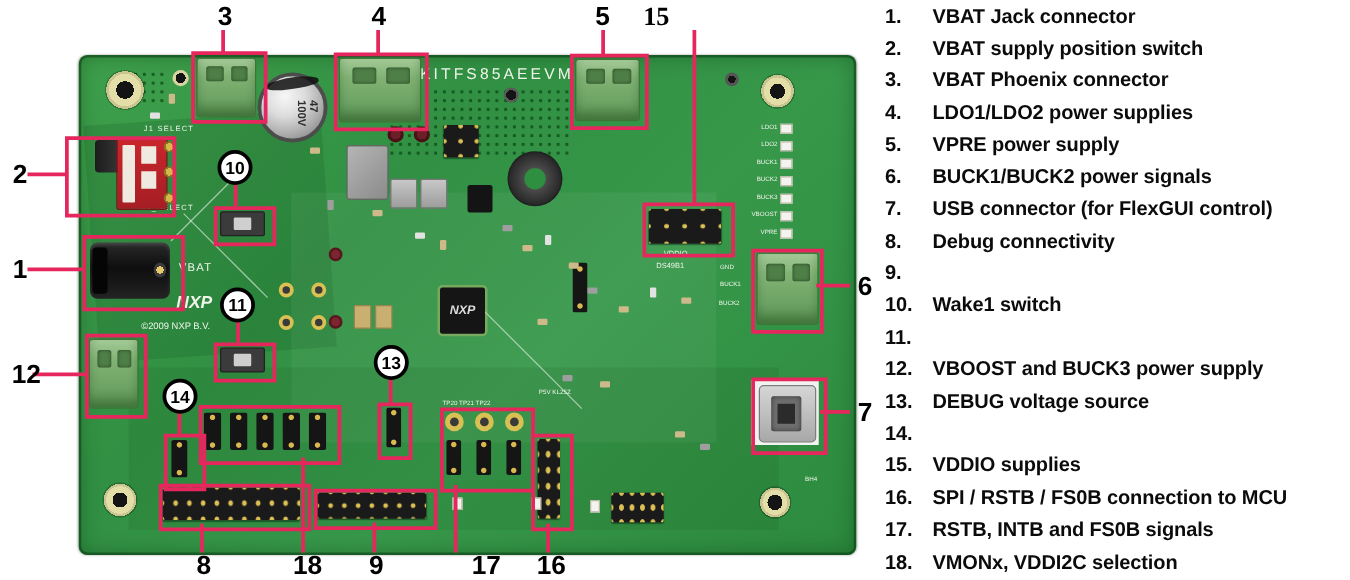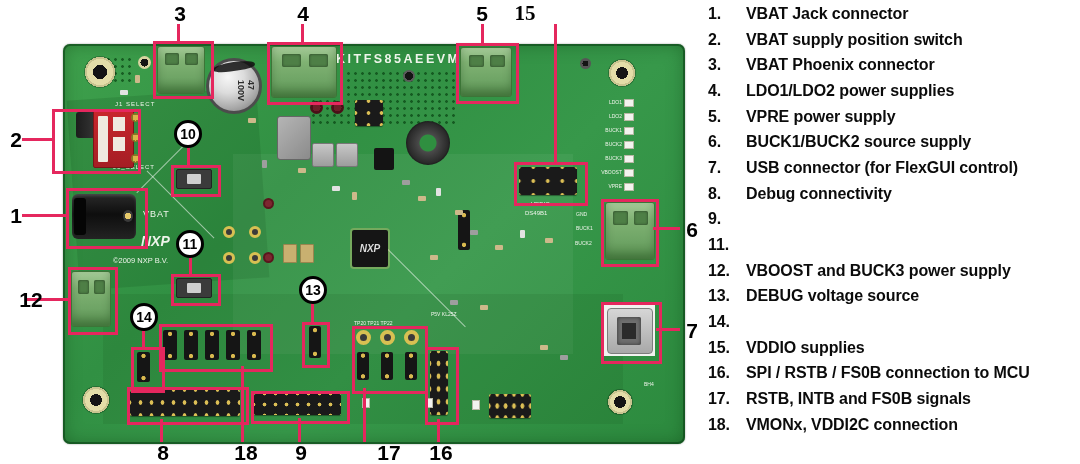--- a/index.html
+++ b/index.html
@@ -71,21 +71,21 @@
     <div class="silkline" style="left:630px;top:300px;width:30px;height:30px;border:1px solid rgba(255,255,255,.5);background:none;transform:rotate(8deg);"></div>
 
     <div class="mhole" style="left:21px;top:12px;width:32px;height:32px;background:radial-gradient(circle,#141414 0 7px,#e3dda8 7px 13px,#c9c490 13px 15px,rgba(0,0,0,.25) 15px 16px);"></div>
     <div class="mhole" style="left:545px;top:15px;width:28px;height:28px;background:radial-gradient(circle,#141414 0 6px,#e3dda8 6px 11px,#c9c490 11px 13px,rgba(0,0,0,.25) 13px 14px);"></div>
     <div class="mhole" style="left:19px;top:342px;width:28px;height:28px;background:radial-gradient(circle,#141414 0 6px,#e3dda8 6px 11px,#c9c490 11px 13px,rgba(0,0,0,.25) 13px 14px);"></div>
     <div class="mhole" style="left:544px;top:345px;width:26px;height:26px;background:radial-gradient(circle,#141414 0 6px,#e3dda8 6px 10px,#c9c490 10px 12px,rgba(0,0,0,.25) 12px 13px);"></div>
     <div class="mhole" style="left:75px;top:12px;width:13px;height:13px;background:radial-gradient(circle,#141414 0 4px,#d8d3a0 4px 6px);"></div>
     <div class="mhole" style="left:340px;top:26px;width:12px;height:12px;background:radial-gradient(circle,#141414 0 4px,#5a5a5a 4px 6px);"></div>
     <div class="mhole" style="left:517px;top:14px;width:11px;height:11px;background:radial-gradient(circle,#141414 0 3px,#555 3px 5px);"></div>
 
-    <div class="silk" style="left:273px;top:9px;font-size:12.5px;font-weight:bold;letter-spacing:2.5px;text-align:right;">KITFS85AEEVM</div>
+    <div class="silk" style="left:273px;top:9px;font-size:12.5px;font-weight:normal;letter-spacing:2.5px;text-align:right;">KITFS85AEEVM</div>
     <div class="silk" style="left:52px;top:57px;font-size:6px;letter-spacing:1px;">J1 SELECT</div>
     <div class="silk" style="left:50px;top:120px;font-size:6px;letter-spacing:1px;">J9_SELECT</div>
     <div class="silk" style="left:80px;top:166px;font-size:9px;letter-spacing:1px;">VBAT</div>
     <div class="silk" style="left:78px;top:190px;font-size:14px;font-weight:bold;font-style:italic;">NXP</div>
     <div class="silk" style="left:50px;top:213px;font-size:7.5px;">©2009 NXP B.V.</div>
     <div class="silk" style="left:468px;top:157px;font-size:6px;">VDDIO</div>
     <div class="silk" style="left:462px;top:166px;font-size:6px;">DS49B1</div>
     <div class="silk" style="left:513px;top:168px;font-size:5px;">GND</div>
     <div class="silk" style="left:513px;top:182px;font-size:5px;">BUCK1</div>
     <div class="silk" style="left:512px;top:197px;font-size:5px;">BUCK2</div>
@@ -248,21 +248,21 @@
   <div class="cbox" style="left:514px;top:162px;width:68px;height:38px;"></div>
 
   <div class="cnum" style="left:4px;top:129px;width:24px;">2</div>
   <div class="hline" style="left:22px;top:138px;width:30px;"></div>
   <div class="cbox" style="left:52px;top:109px;width:83px;height:59px;"></div>
 
   <div class="cnum" style="left:4px;top:205px;width:24px;">1</div>
   <div class="hline" style="left:22px;top:214px;width:44px;"></div>
   <div class="cbox" style="left:66px;top:188px;width:76px;height:55px;"></div>
 
-  <div class="cnum" style="left:16px;top:289px;width:30px;">12</div>
+  <div class="cnum" style="left:6px;top:289px;width:30px;">12</div>
   <div class="hline" style="left:26px;top:298px;width:42px;"></div>
   <div class="cbox" style="left:68px;top:267px;width:44px;height:62px;"></div>
 
   <div class="cnum" style="left:680px;top:219px;width:24px;">6</div>
   <div class="hline" style="left:653px;top:227px;width:27px;"></div>
   <div class="cbox" style="left:601px;top:199px;width:52px;height:62px;"></div>
 
   <div class="cnum" style="left:680px;top:320px;width:24px;">7</div>
   <div class="hline" style="left:656px;top:328px;width:24px;"></div>
   <div class="cbox" style="left:601px;top:302px;width:55px;height:56px;"></div>
@@ -327,34 +327,38 @@
     <div class="lrow">
         <span class="lnum">4.</span>
         <span class="llabel">LDO1/LDO2 power supplies</span>
       </div>
     <div class="lrow">
         <span class="lnum">5.</span>
         <span class="llabel">VPRE power supply</span>
       </div>
     <div class="lrow">
         <span class="lnum">6.</span>
-        <span class="llabel">BUCK1/BUCK2 source supply</span>
+        <span class="llabel">BUCK1/BUCK2 power signals</span>
       </div>
     <div class="lrow">
         <span class="lnum">7.</span>
         <span class="llabel">USB connector (for FlexGUI control)</span>
       </div>
     <div class="lrow">
         <span class="lnum">8.</span>
         <span class="llabel">Debug connectivity</span>
       </div>
     <div class="lrow">
         <span class="lnum">9.</span>
       </div>
     <div class="lrow">
+        <span class="lnum">10.</span>
+        <span class="llabel">Wake1 switch</span>
+      </div>
+    <div class="lrow">
         <span class="lnum">11.</span>
       </div>
     <div class="lrow">
         <span class="lnum">12.</span>
         <span class="llabel">VBOOST and BUCK3 power supply</span>
       </div>
     <div class="lrow">
         <span class="lnum">13.</span>
         <span class="llabel">DEBUG voltage source</span>
       </div>
@@ -368,17 +372,17 @@
     <div class="lrow">
         <span class="lnum">16.</span>
         <span class="llabel">SPI / RSTB / FS0B connection to MCU</span>
       </div>
     <div class="lrow">
         <span class="lnum">17.</span>
         <span class="llabel">RSTB, INTB and FS0B signals</span>
       </div>
     <div class="lrow">
         <span class="lnum">18.</span>
-        <span class="llabel">VMONx, VDDI2C connection</span>
+        <span class="llabel">VMONx, VDDI2C selection</span>
       </div>
   </div>
 
 </div>
 
 </body></html>

